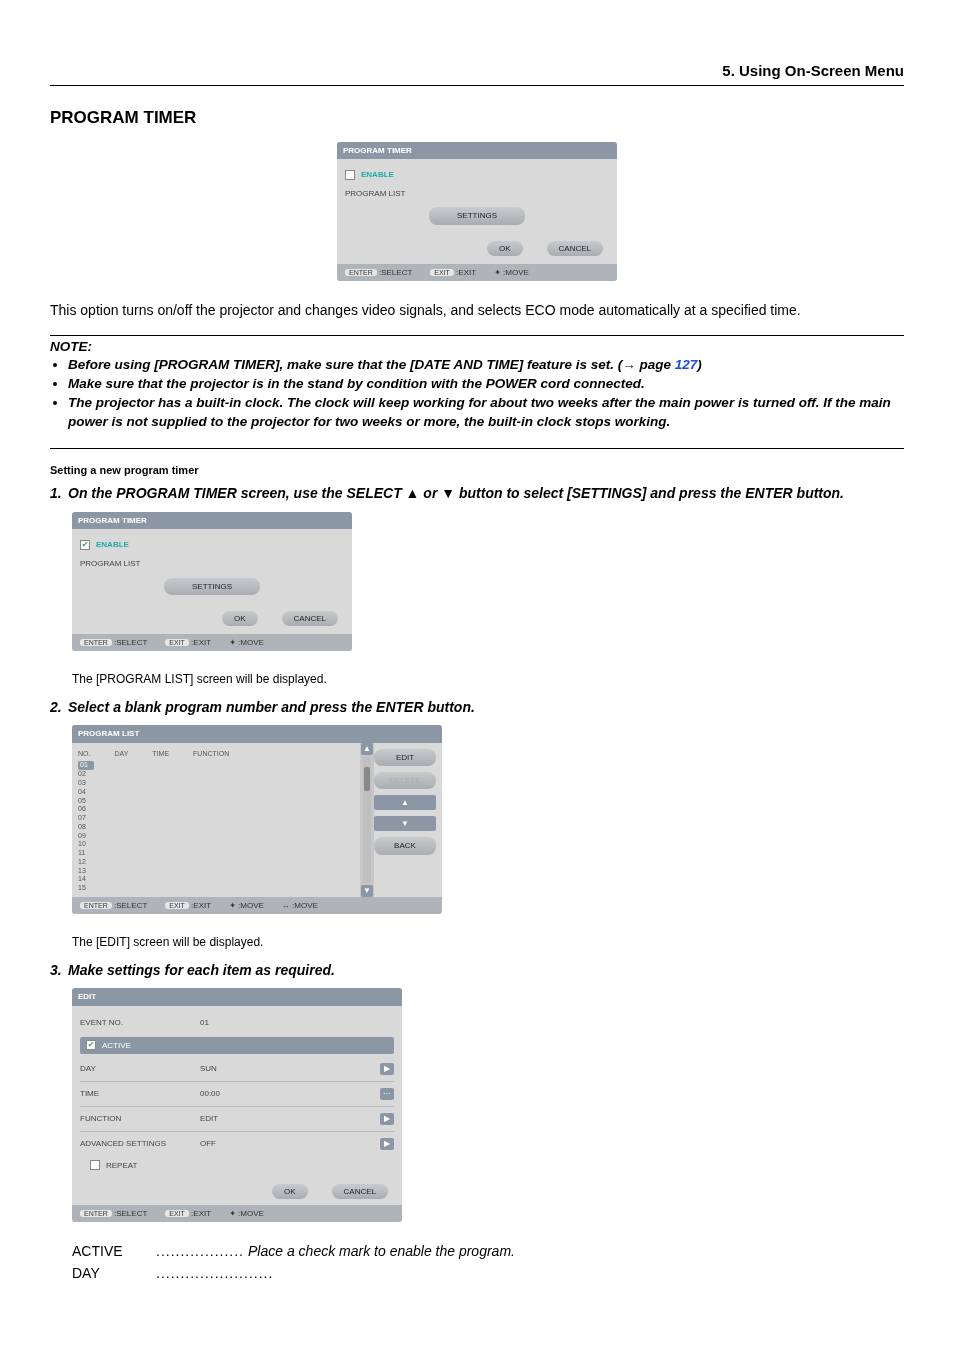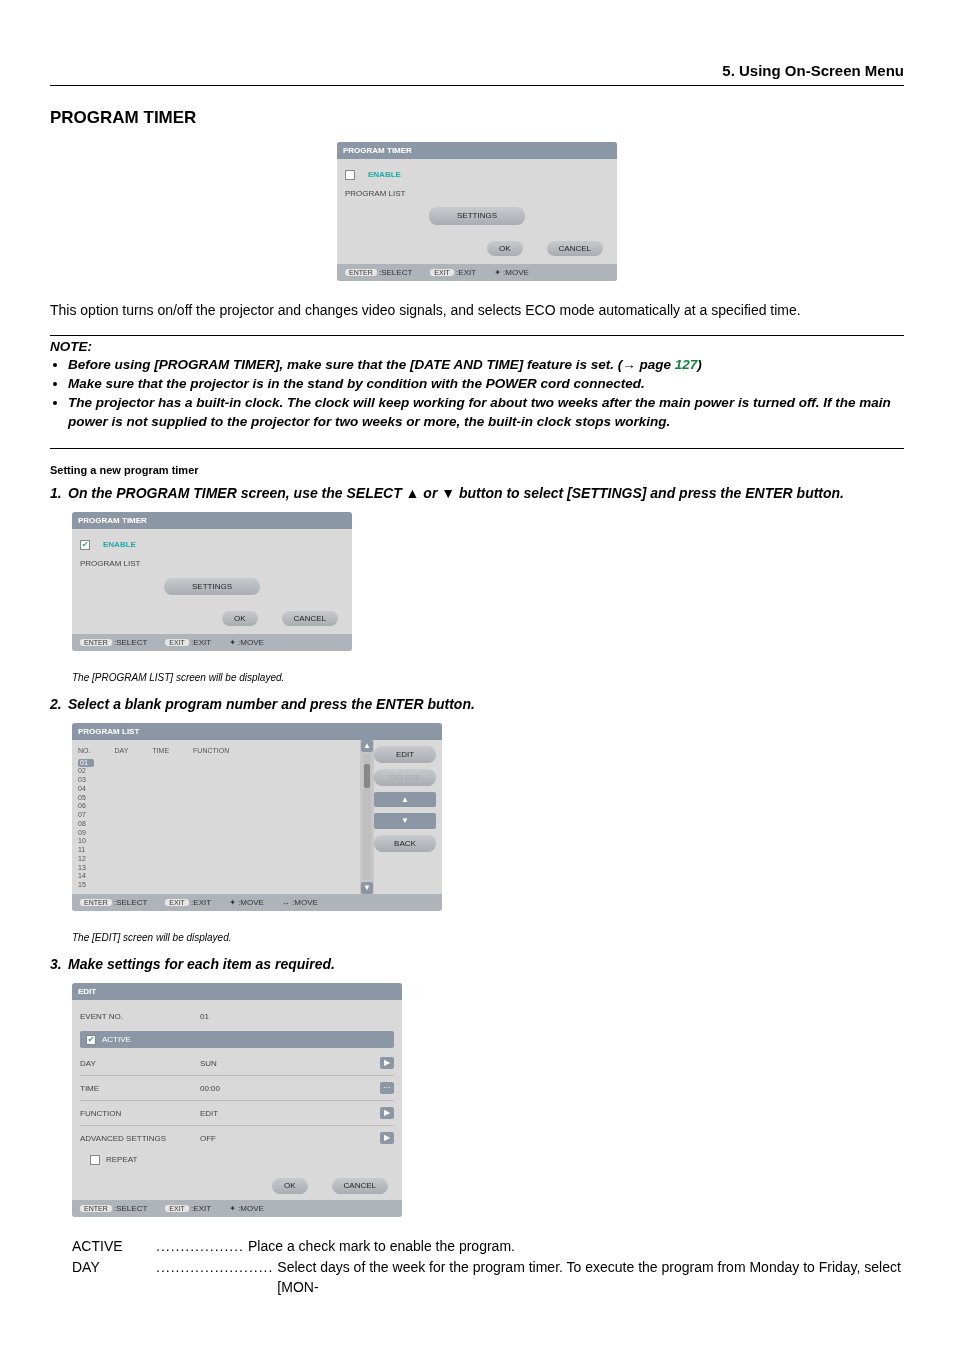--- a/index.html
+++ b/index.html
@@ -37,21 +37,21 @@
   .panel-medium { width: 370px; }
   .panel-edit { width: 330px; }
   .panel-title {
     background: #8b97a5;
     color: #fff;
     padding: 3px 6px;
     font-size: 8px;
     font-weight: bold;
   }
   .panel-body { padding: 6px 8px 2px 8px; }
-  .panel-row { display: flex; align-items: center; padding: 4px 0; gap: 13px; }
+  .panel-row { display: flex; align-items: center; padding: 4px 0; gap: 6px; }
   .checkbox-sq {
     width: 10px; height: 10px; background:#fff; border:1px solid #888;
     display:inline-flex; align-items:center; justify-content:center;
     font-size:8px; color:#2a7; line-height:1;
   }
   .teal { color:#2aa; font-weight:bold; }
   .btn {
     background: linear-gradient(#c7cbce,#a9adb1);
     border-radius: 8px;
     padding: 2px 12px;
@@ -71,25 +71,25 @@
     color:#333;
   }
   .footer-key {
     background:#e6e6e6; border-radius:3px; padding:0 4px; font-size:7px;
   }
   .body-text { margin: 10px 0 14px 0; font-size:14px; }
   .hr-thin { border:none; border-top:1px solid #000; margin:4px 0 2px 0; }
   .note-block { font-style: italic; font-size:13.5px; margin-bottom:16px;font-weight:bold; }
   .note-block .note-label { font-style: italic; }
   .note-block ul { list-style: disc; padding-left: 18px; }
-  .link { color:#15803d; }
+  .link { color:#1d4ed8; }
   .subhead { font-weight:bold; font-size:11px; margin:12px 0 4px 0; }
   .step { font-weight:bold; font-style:italic; font-size:14px; margin:6px 0 8px 0; }
   .step .n { display:inline-block; width:18px; }
-  .caption { font-style: italic; font-size:10px; margin:6px 0 10px 22px; }
+  .caption { font-size:12px; margin:6px 0 10px 22px; }
   .panel-left { margin-left: 22px; }
   .tri { font-style:normal; }
   
   .plist-body { display:flex; padding:0; }
   .plist-table { flex:1; padding:4px 4px 4px 6px; font-size:7px; color:#555;}
   .plist-head { display:flex; gap:24px; padding:2px 0; }
   .plist-head span { font-size:7px; }
   .plist-rows { }
   .plist-rows .rownum { font-size:7px; line-height:1.25; }
   .plist-rows .row01 { background:#8b97a5; color:#fff; padding:0 2px; border-radius:2px; display:inline-block; width:16px;}
@@ -106,21 +106,21 @@
   .erow .lab { width:120px; }
   .erow .val { flex:1; }
   .erow .selbtn { width:14px;height:12px;background:#8b97a5;color:#fff;font-size:8px;text-align:center;line-height:12px;border-radius:2px;}
   .divider { height:1px; background:#bbb; margin:1px 0; }
   .active-bar { background:#8b97a5; color:#fff; padding:3px 6px; display:flex; align-items:center; gap:6px; font-size:8px; border-radius:2px; margin:4px 0;}
   .active-bar .checkbox-sq { background:#fff; }
   .desc-block { margin:10px 0 0 22px; font-size:14px; }
   .desc-row { display:flex; margin:2px 0; }
   .desc-label { width:80px; white-space:nowrap; }
   .desc-dots { letter-spacing:1px; padding:0 4px; flex:0 0 auto; }
-  .desc-text { flex:1; }
+  .desc-text { flex:1;font-style:italic; }
   .desc-cont { margin-left:164px; }
 </style>
 </head>
 <body>
 
 <div class="breadcrumb">5. Using On-Screen Menu</div>
 
 <div class="section-title">PROGRAM TIMER</div>
 
 <div class="panel panel-small">
@@ -305,15 +305,14 @@
 
 <div class="desc-block">
   <div class="desc-row">
     <span class="desc-label">ACTIVE</span>
     <span class="desc-dots">..................</span>
     <span class="desc-text">Place a check mark to enable the program.</span>
   </div>
   <div class="desc-row">
     <span class="desc-label">DAY</span>
     <span class="desc-dots">........................</span>
-    <span class="desc-text">Select days of the week for the program timer. To execute the program from Monday to Friday, select [MON-</span>
   </div>
 </div>
 
 </body></html>

